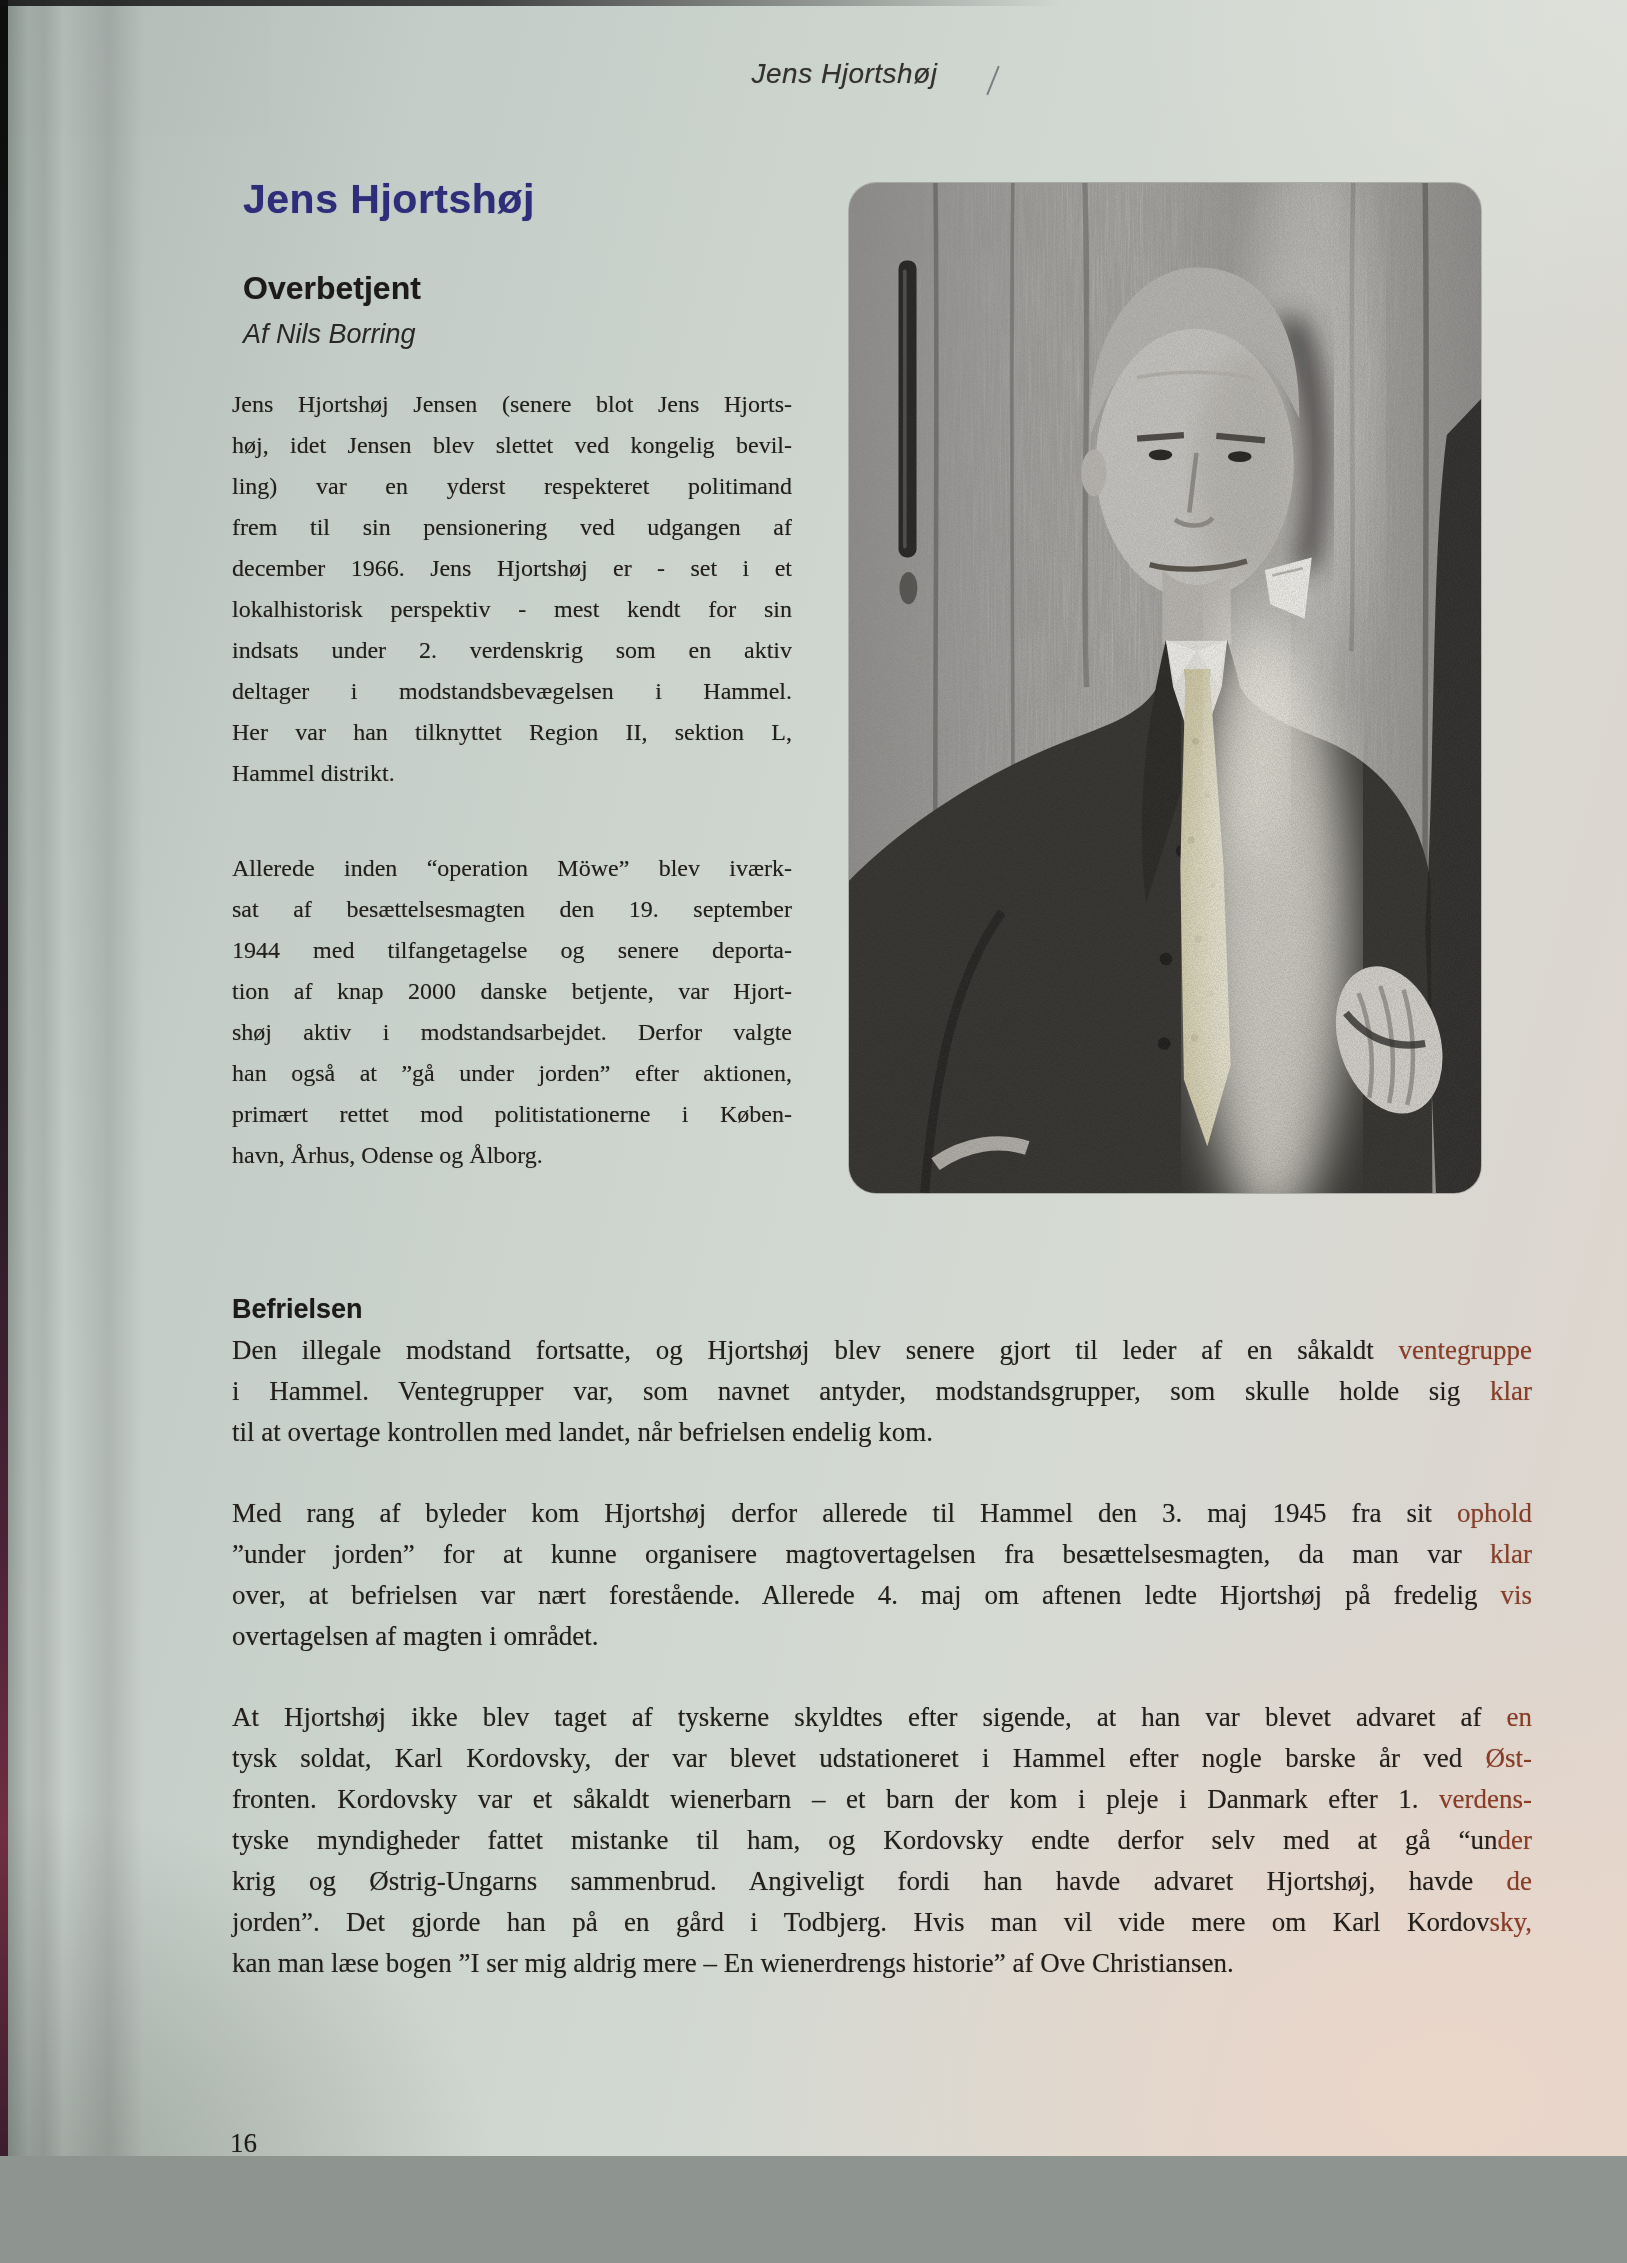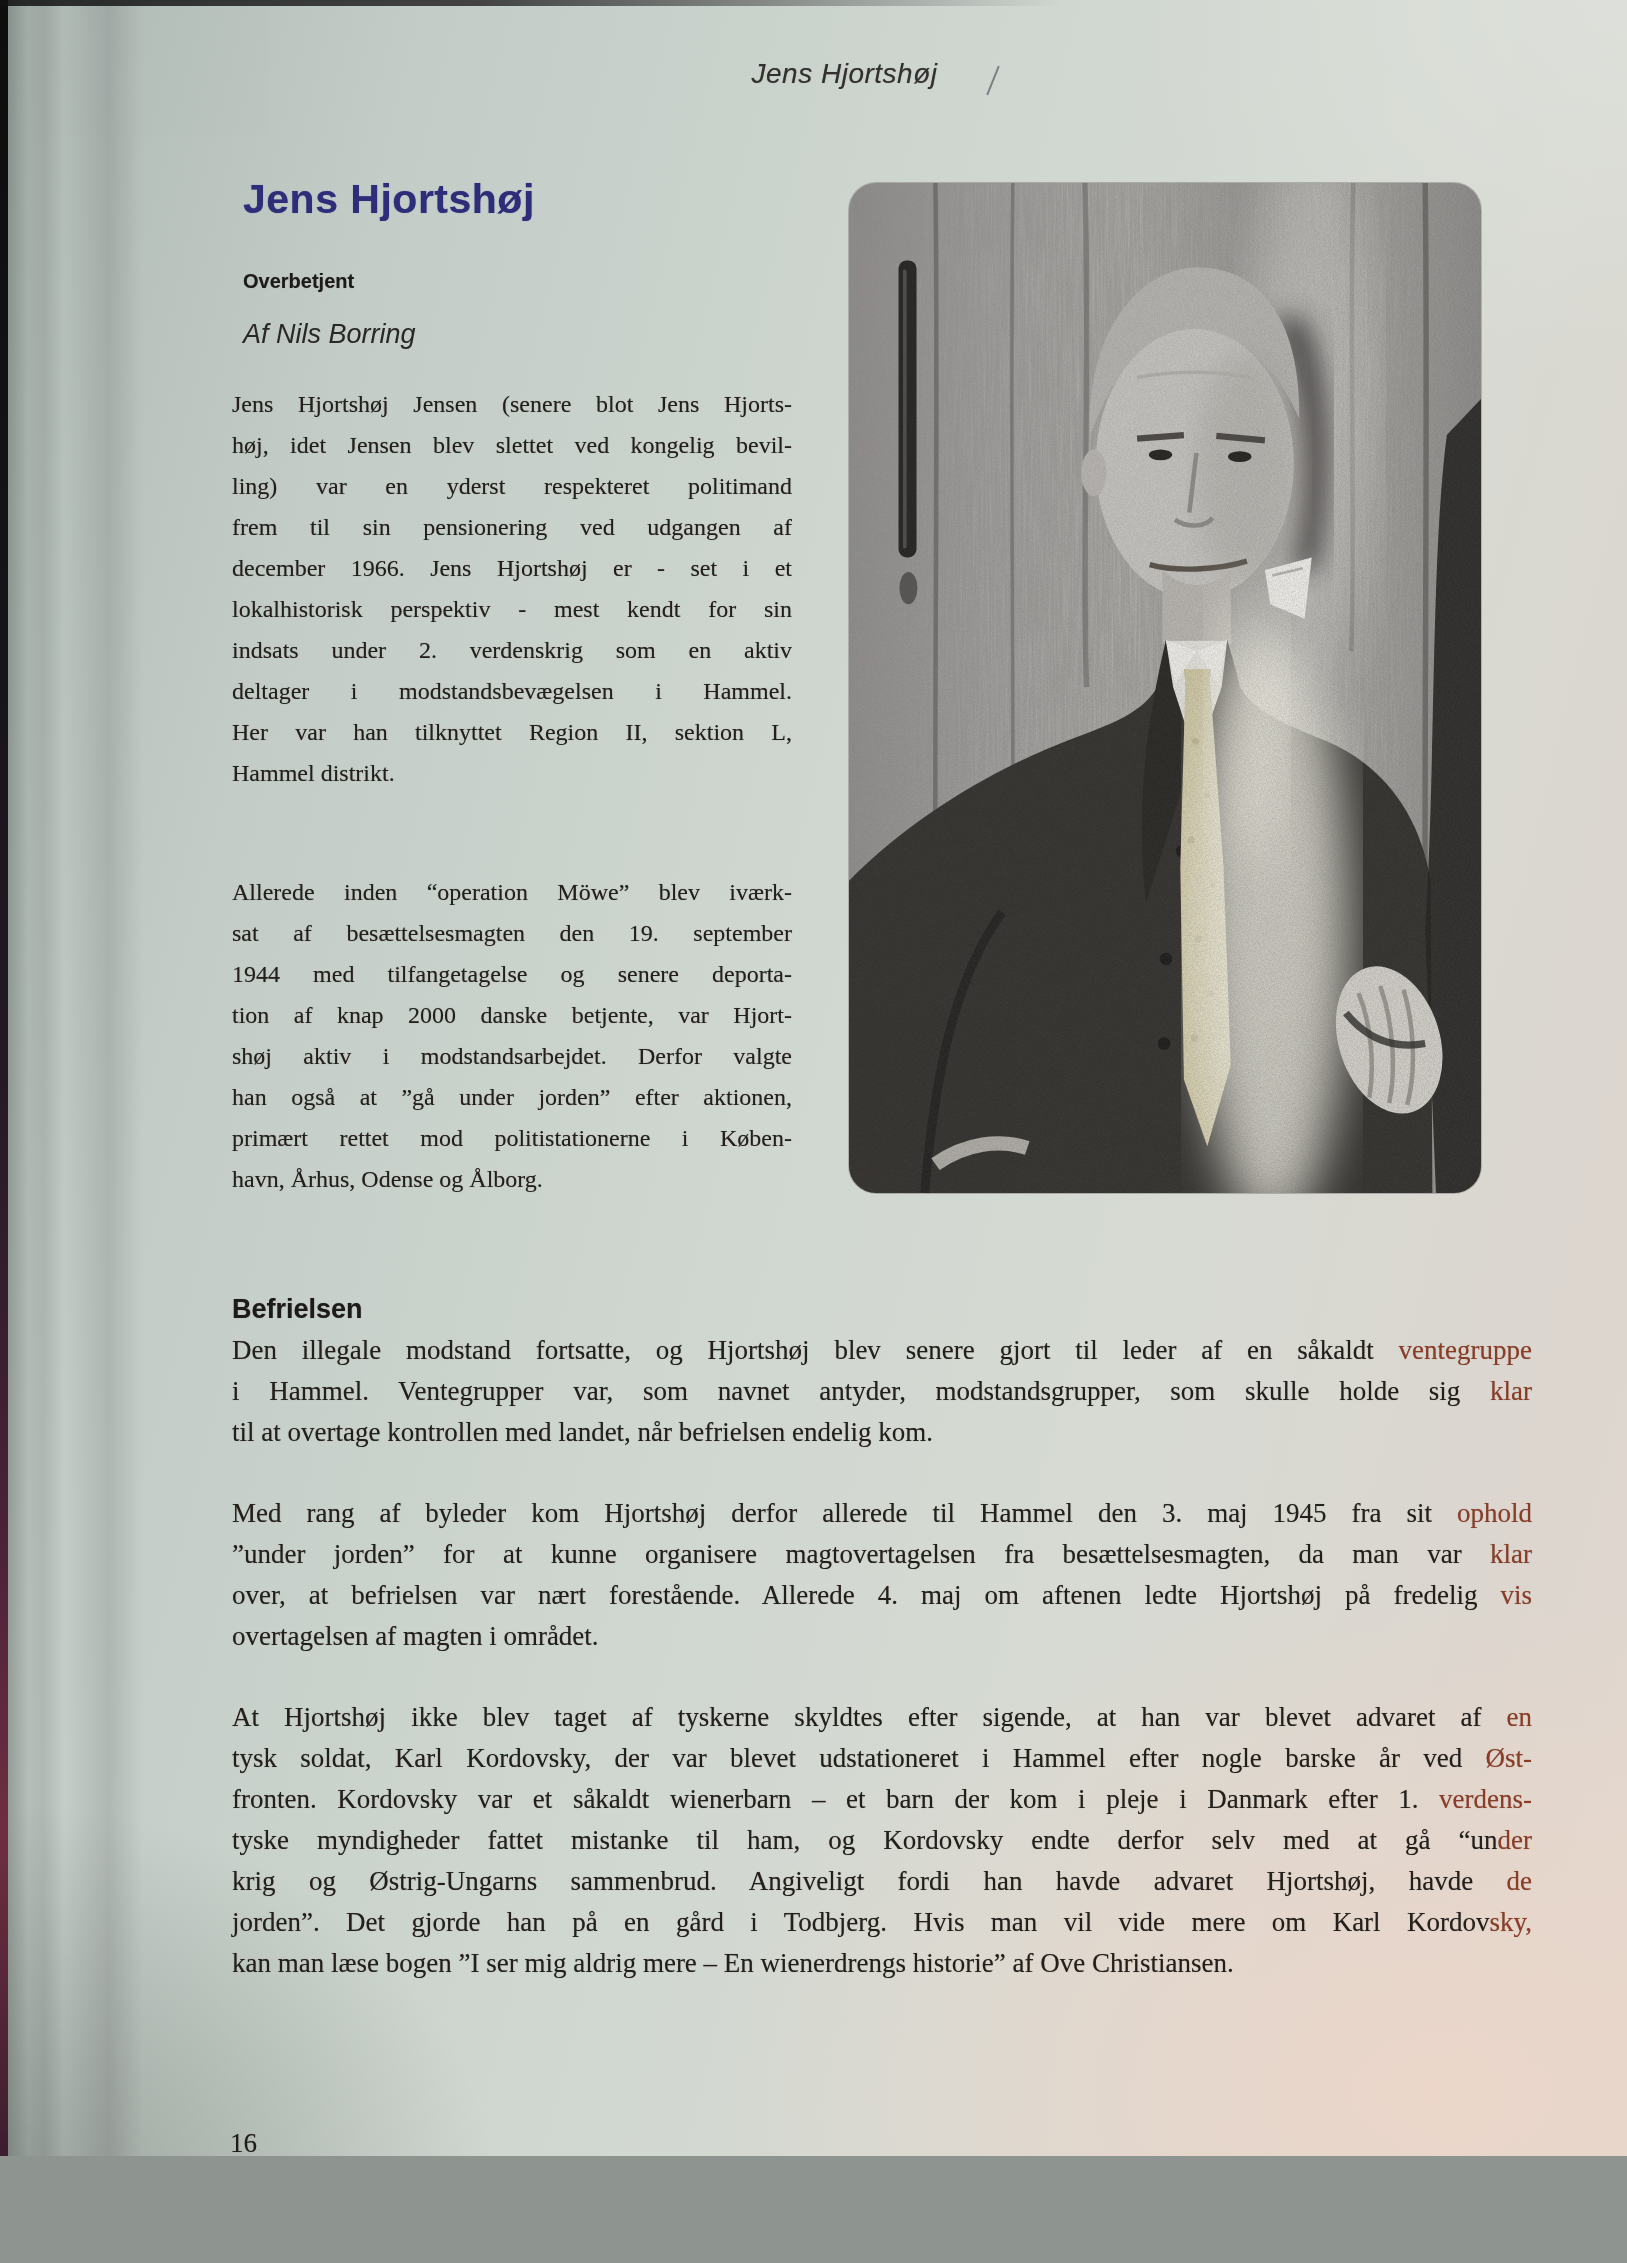--- a/index.html
+++ b/index.html
@@ -21,31 +21,31 @@
     transform:rotate(22deg);z-index:3;}
   
   .running{position:absolute;top:58px;left:0;width:100%;text-align:center;transform:translateX(31px);
     font-family:"Liberation Sans",sans-serif;font-style:italic;font-size:28px;color:#33312f;
     letter-spacing:0.5px;z-index:6;text-shadow:0 0 0.9px rgba(40,40,40,.4);}
   
   .title{position:absolute;left:243px;top:176px;font-family:"Liberation Sans",sans-serif;
     font-weight:bold;font-size:41px;color:#2d2d7a;letter-spacing:0.5px;z-index:6;
     text-shadow:0 0 0.9px rgba(45,45,122,.5);}
   .role{position:absolute;left:243px;top:270px;font-family:"Liberation Sans",sans-serif;
-    font-weight:bold;font-size:20px;color:#1d1b19;z-index:6;text-shadow:0 0 0.9px rgba(30,25,20,.4);}
+    font-weight:bold;font-size:32px;color:#1d1b19;z-index:6;text-shadow:0 0 0.9px rgba(30,25,20,.4);}
   .byline{position:absolute;left:243px;top:319px;font-family:"Liberation Sans",sans-serif;
     font-style:italic;font-size:27px;color:#2a2827;z-index:6;}
   
   .textblock{position:absolute;z-index:6;color:#23201c;text-shadow:0 0 0.9px rgba(45,35,28,.38);}
   .col{left:232px;top:384px;width:560px;font-size:24px;}
   .wide{left:232px;top:1257px;width:1300px;font-size:27px;margin-top:32px;}
   .line{text-align:justify;text-align-last:justify;text-justify:inter-word;white-space:nowrap;
     height:41px;line-height:41px;}
   .line.last{text-align-last:left;}
-  .col .para + .para{margin-top:78px;}
+  .col .para + .para{margin-top:54px;}
   .wide .para + .para{margin-top:40px;}
   .warm{color:#8c3b24;}
   .sec-heading{font-family:"Liberation Sans",sans-serif;font-weight:bold;font-size:27px;
     color:#1d1b19;height:41px;line-height:41px;text-shadow:0 0 0.9px rgba(30,25,20,.4);}
   
   .photo{position:absolute;left:849px;top:183px;width:632px;height:1010px;border-radius:27px;
     overflow:hidden;z-index:6;box-shadow:0 0 0 0.9px rgba(90,90,88,.35);}
   .photo svg{display:block;width:100%;height:100%;}
   
   .pageno{position:absolute;left:230px;top:2128px;font-size:27px;color:#1f1d1b;z-index:6;

